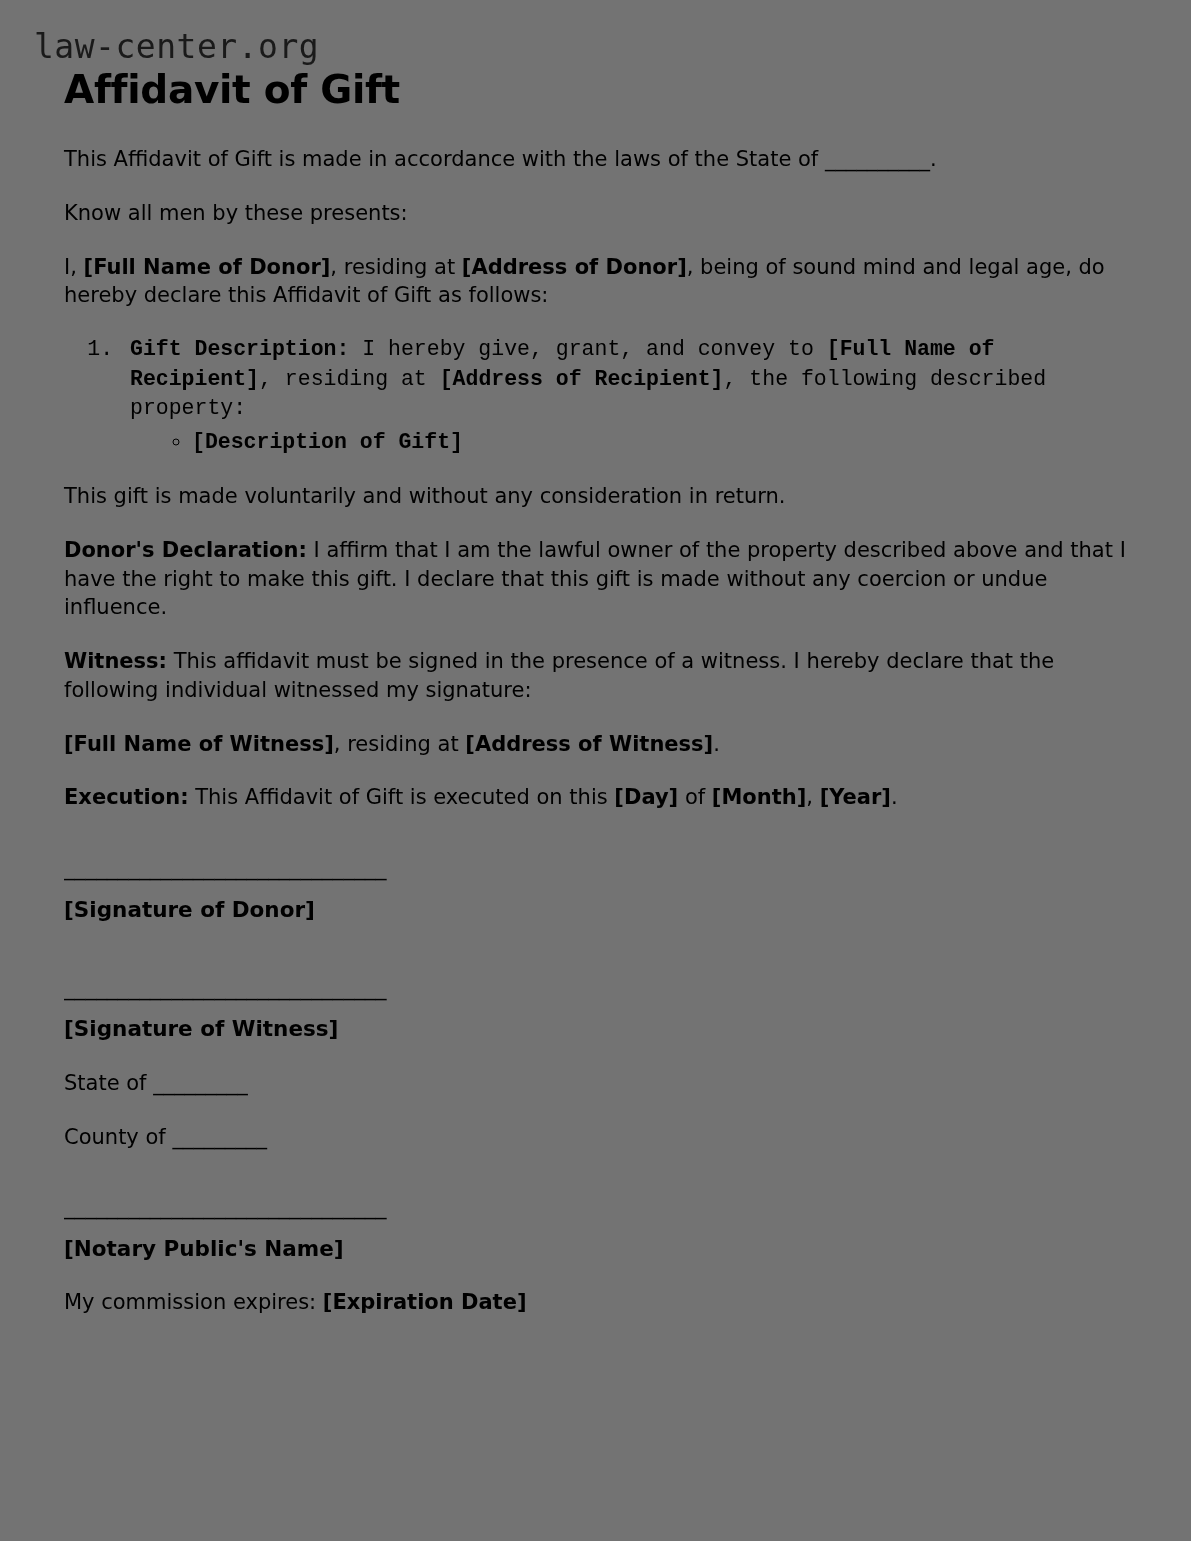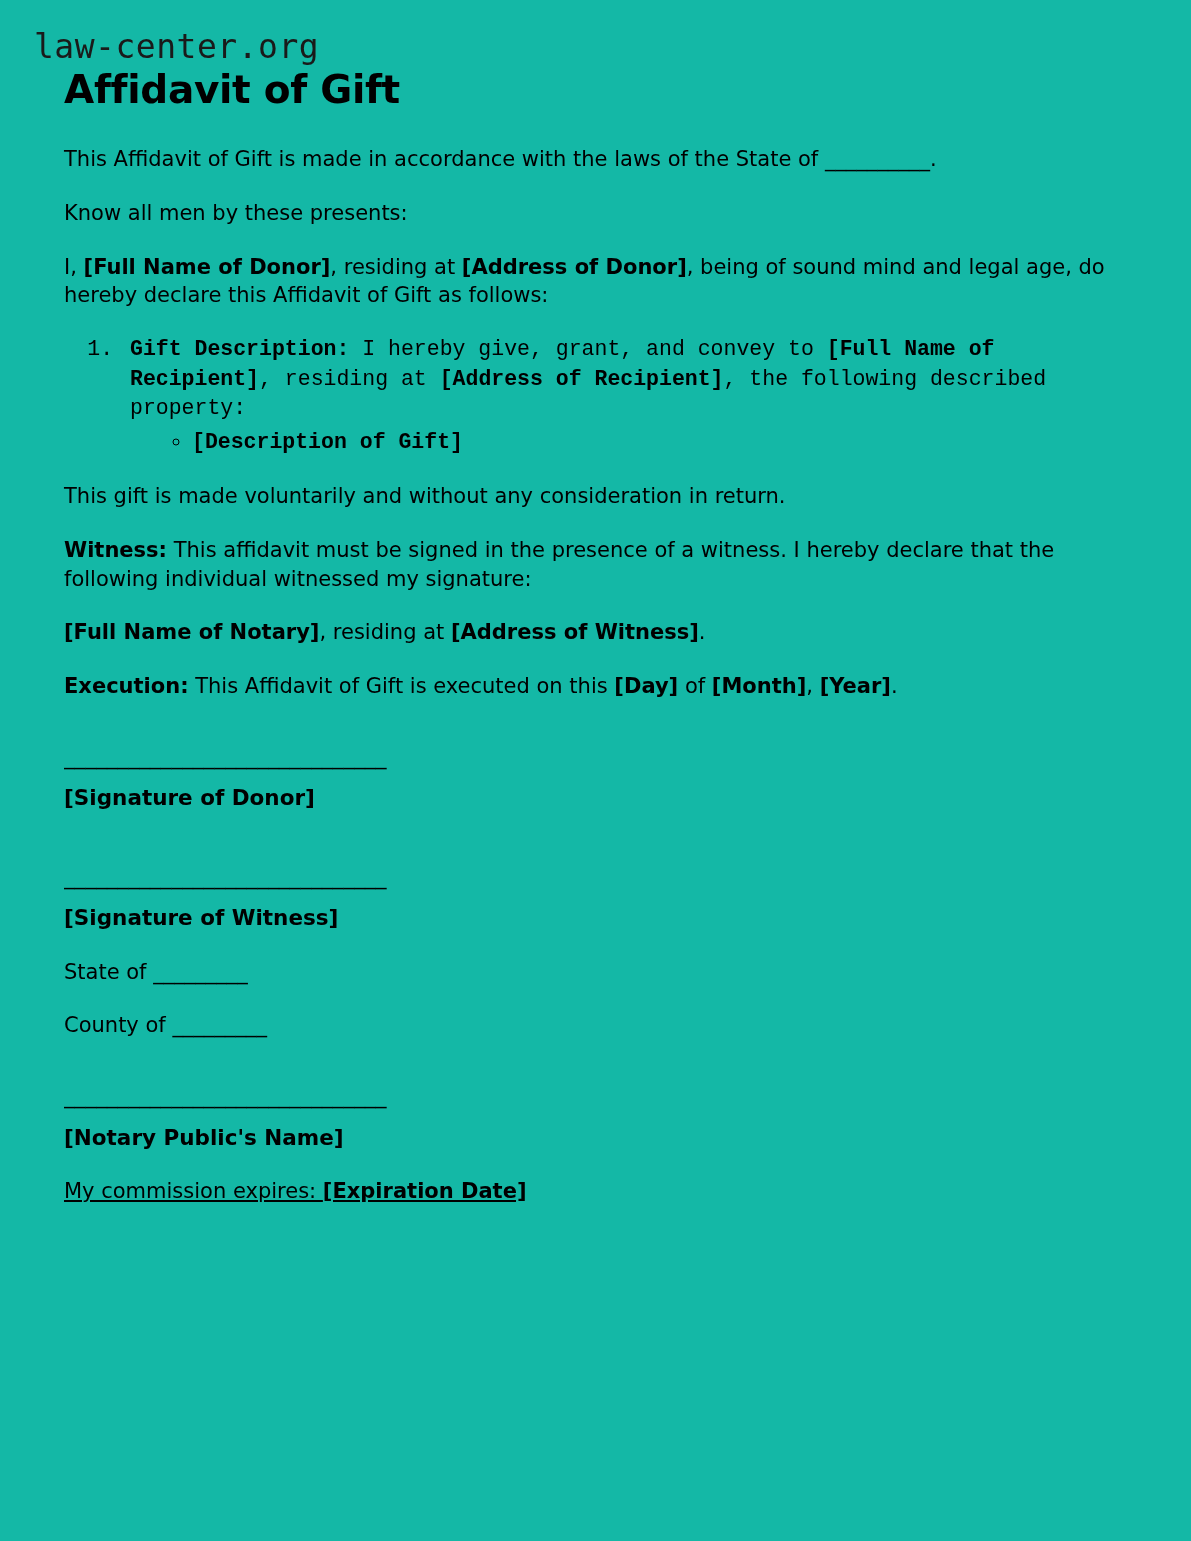--- a/index.html
+++ b/index.html
@@ -12,21 +12,21 @@
     width: 1191px;
     height: 1541px;
     font-family: "DejaVu Sans", "Liberation Sans", sans-serif;
     color: #000000;
     -webkit-font-smoothing: antialiased;
   }
   .page {
     position: relative;
     width: 1191px;
     height: 1541px;
-    background: #14b8a6;
+    background: #737373;
     box-sizing: border-box;
     padding: 0;
     overflow: hidden;
   }
   .content {
     position: absolute;
     left: 64px;
     top: 30px;
     width: 1062px;
   }
@@ -49,21 +49,20 @@
     letter-spacing: -0.3px;
   }
   p.para {
     font-size: 21px;
     line-height: 1.37;
     margin: 0 0 25px 0;
     text-align: left;
   }
   p.para:last-child {
     margin-bottom: 0;
-    text-decoration: underline;
   }
   b, strong {
     font-weight: bold;
   }
   ol.gift-list {
     margin: 0 0 25px 0;
     padding-left: 62px;
     font-size: 21.5px;
     line-height: 1.37;
     font-family: Liberation Mono, monospace;
@@ -123,24 +122,25 @@
       <li>
         <b>Gift Description:</b><span> I hereby give, grant, and convey to </span><b>[Full Name of Recipient]</b><span>, residing at </span><b>[Address of Recipient]</b><span>, the following described property:</span>
         <ul class="gift-sublist">
           <li>[Description of Gift]</li>
         </ul>
       </li>
     </ol>
 
     <p class="para">This gift is made voluntarily and without any consideration in return.</p>
 
+    <p class="para"><b>Donor's Declaration:</b><span> I affirm that I am the lawful owner of the property described above and that I have the right to make this gift. I declare that this gift is made without any coercion or undue influence.</span></p>
 
     <p class="para"><b>Witness:</b><span> This affidavit must be signed in the presence of a witness. I hereby declare that the following individual witnessed my signature:</span></p>
 
-    <p class="para"><b>[Full Name of Notary]</b><span>, residing at </span><b>[Address of Witness]</b><span>.</span></p>
+    <p class="para"><b>[Full Name of Witness]</b><span>, residing at </span><b>[Address of Witness]</b><span>.</span></p>
 
     <p class="para"><b>Execution:</b><span> This Affidavit of Gift is executed on this </span><b>[Day]</b><span> of </span><b>[Month]</b><span>, </span><b>[Year]</b><span>.</span></p>
 
     <div class="spacer-md"></div>
 
     <div class="sig-block">
       <div class="sig-rule">______________________________</div>
       <div class="sig-label">[Signature of Donor]</div>
     </div>
 

